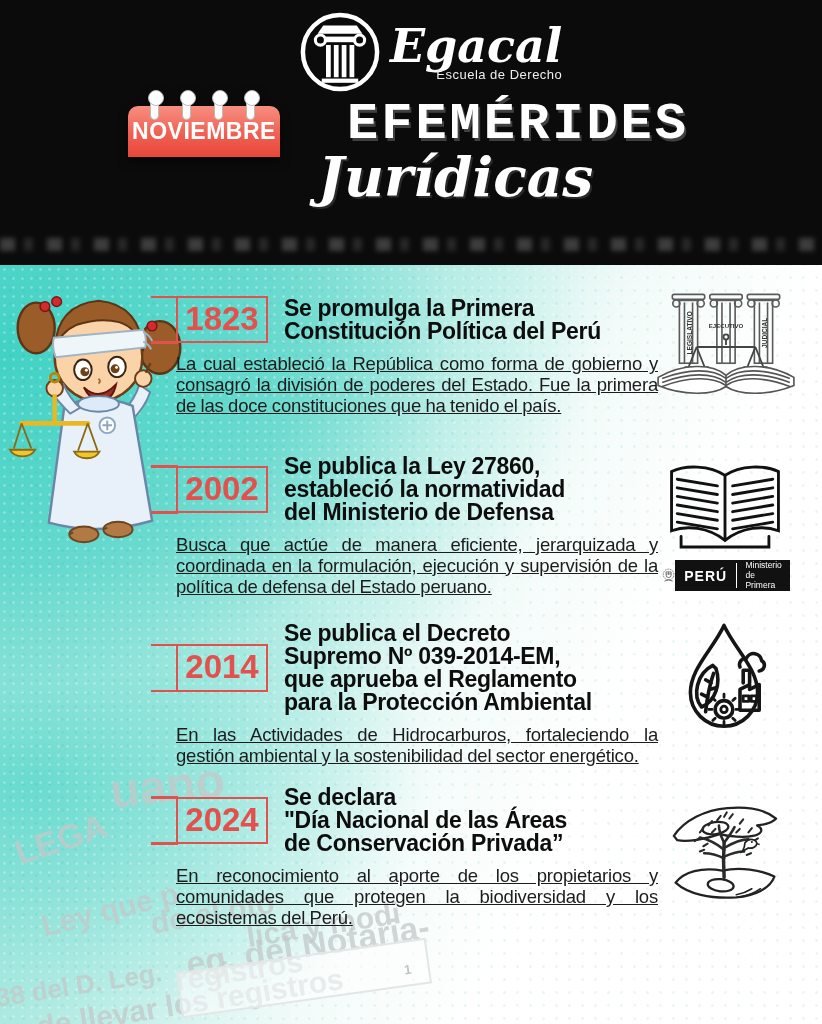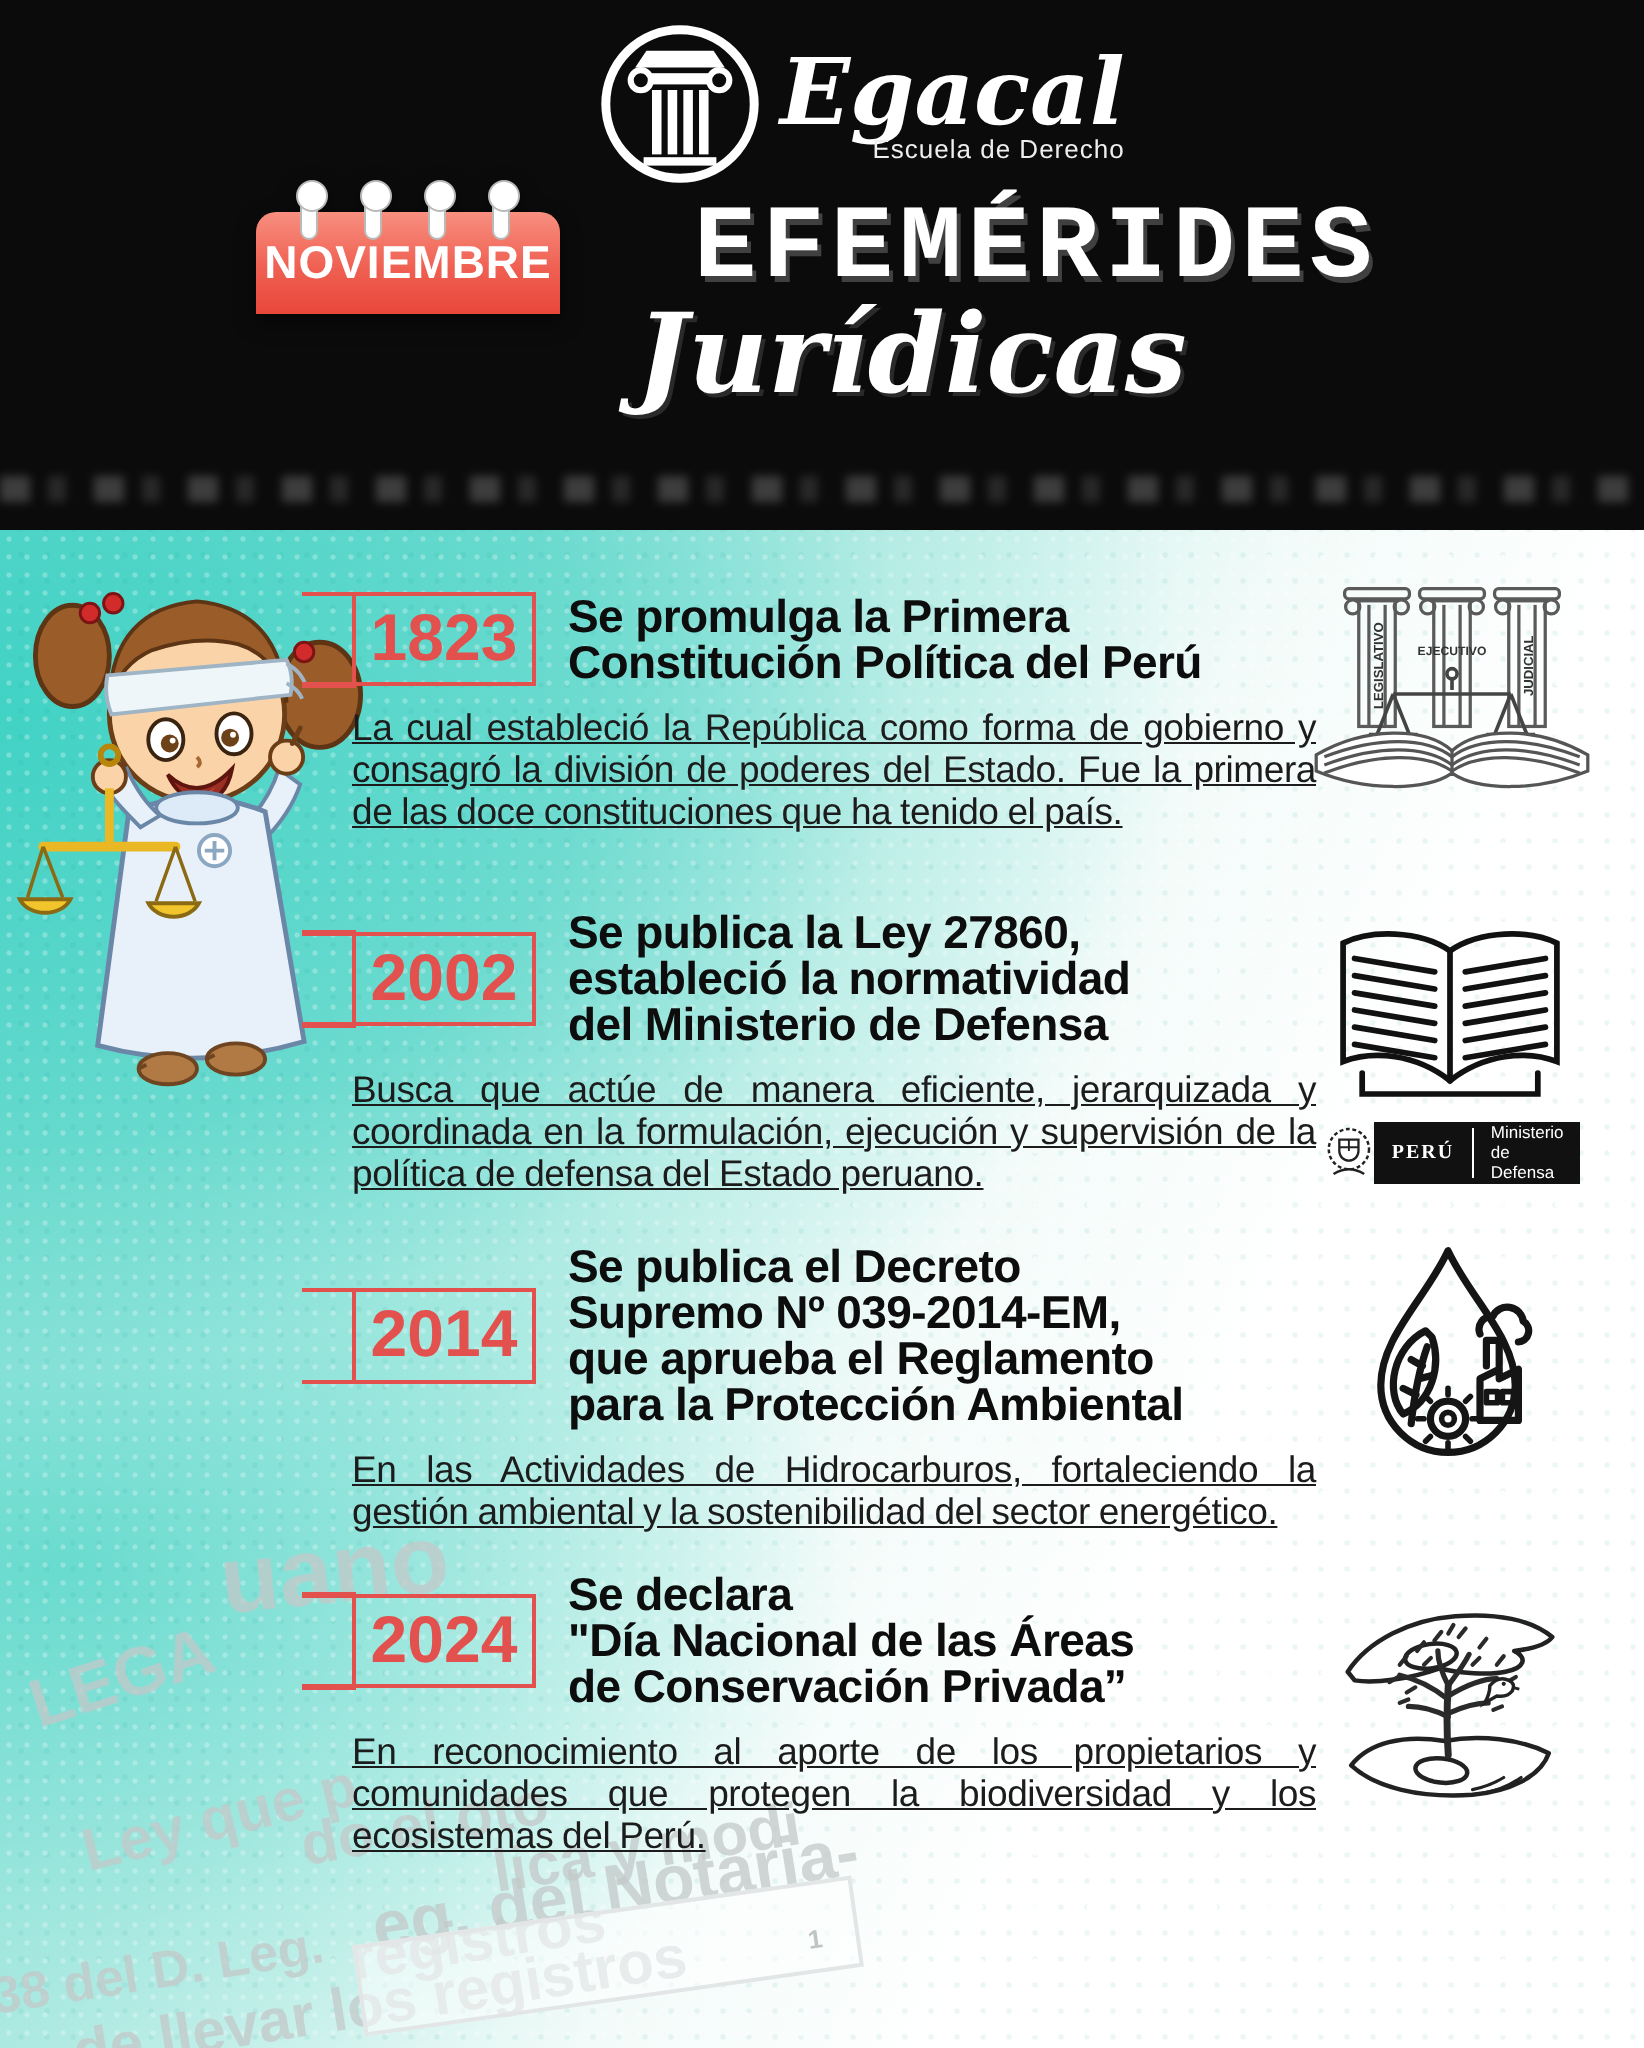--- a/index.html
+++ b/index.html
@@ -61,21 +61,21 @@
 
   
   .side-icon { position:absolute; z-index:2; }
   #icon-justice { left:650px; top:286px; width:152px; }
   #icon-defense { left:662px; top:460px; width:128px; }
   #icon-drop    { left:676px; top:616px; width:96px; }
   #icon-hands   { left:660px; top:783px; width:130px; }
 
   .mod-row { display:flex; align-items:center; margin-top:6px; }
   .mod-bar { display:flex; align-items:stretch; background:#111; height:31px; }
-  .mod-peru { color:#fff; font-weight:bold; font-size:10px; letter-spacing:1px; display:flex; align-items:center; padding:0 9px;font-family:Liberation Serif, serif; }
+  .mod-peru { color:#fff; font-weight:bold; font-size:14px; letter-spacing:1px; display:flex; align-items:center; padding:0 9px; }
   .mod-div { width:1.5px; background:#fff; margin:3px 0; }
   .mod-min { color:#fff; font-size:8.5px; line-height:1.15; display:flex; flex-direction:column; justify-content:center; padding:16px 8px; }
 
   
   .girl { position:absolute; left:6px; top:276px; z-index:2; }
 
   
   .url-bar { position:absolute; left:0; top:934px; width:240px; height:42px; background:#0d0d0d; border-radius:0 21px 21px 0;
     display:flex; align-items:center; padding-left:16px; z-index:6; }
   .url-text { color:#fff; font-weight:bold; font-size:24px; letter-spacing:-.3px; }
@@ -294,21 +294,21 @@
         <circle cx="13" cy="12" r="10.5" fill="#fff" stroke="#222" stroke-width="1.3" stroke-dasharray="2 1.4"></circle>
         <path d="M8,7 h10 v6 a5,5 0 0 1 -10,0 Z" fill="none" stroke="#222" stroke-width="1.2"></path>
         <path d="M13,7 v6 M8,11 h10" stroke="#222" stroke-width="1"></path>
         <path d="M5,25 Q13,20 21,25" fill="none" stroke="#222" stroke-width="1.3"></path>
       </svg>
       <div class="mod-bar">
         <span class="mod-peru">PERÚ</span>
         <span class="mod-div"></span>
         <span class="mod-min">
           <span>Ministerio</span>
-          <span>de Defensa</span>
+          <span>de Primera</span>
         </span>
       </div>
     </div>
   </div>
 
   <div class="side-icon" id="icon-drop">
     <svg width="96" height="118" viewBox="0 0 120 140">
       <g stroke="#151515" stroke-width="4.5" fill="none" stroke-linecap="round" stroke-linejoin="round">
         <path d="M60,8 C46,38 18,62 18,92 a42,42 0 0 0 84,0 C102,62 74,38 60,8 Z"></path>
         <path d="M46,58 C26,68 20,96 32,110 C50,102 56,80 50,62 Z"></path>

